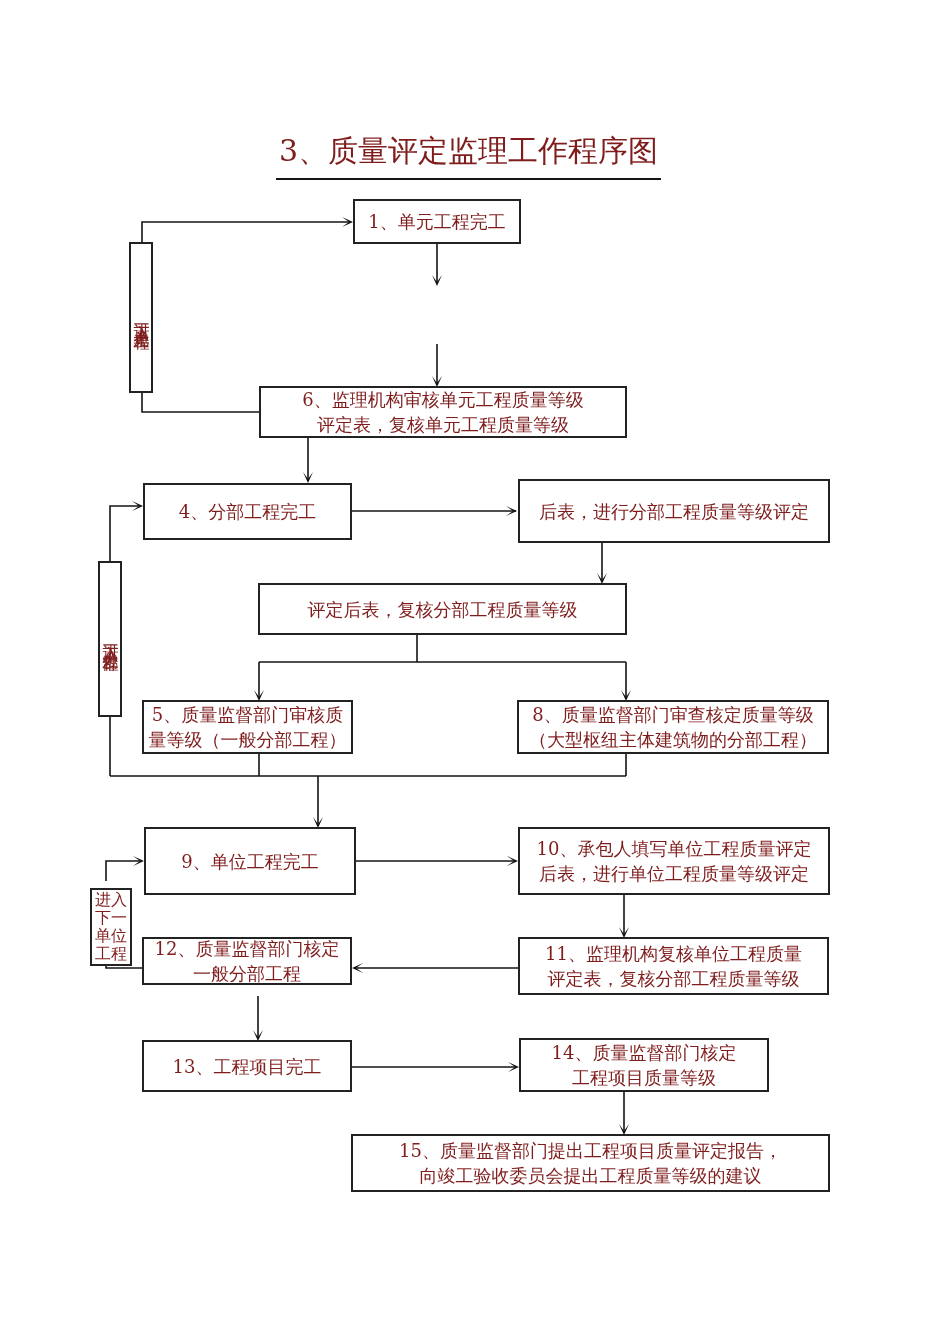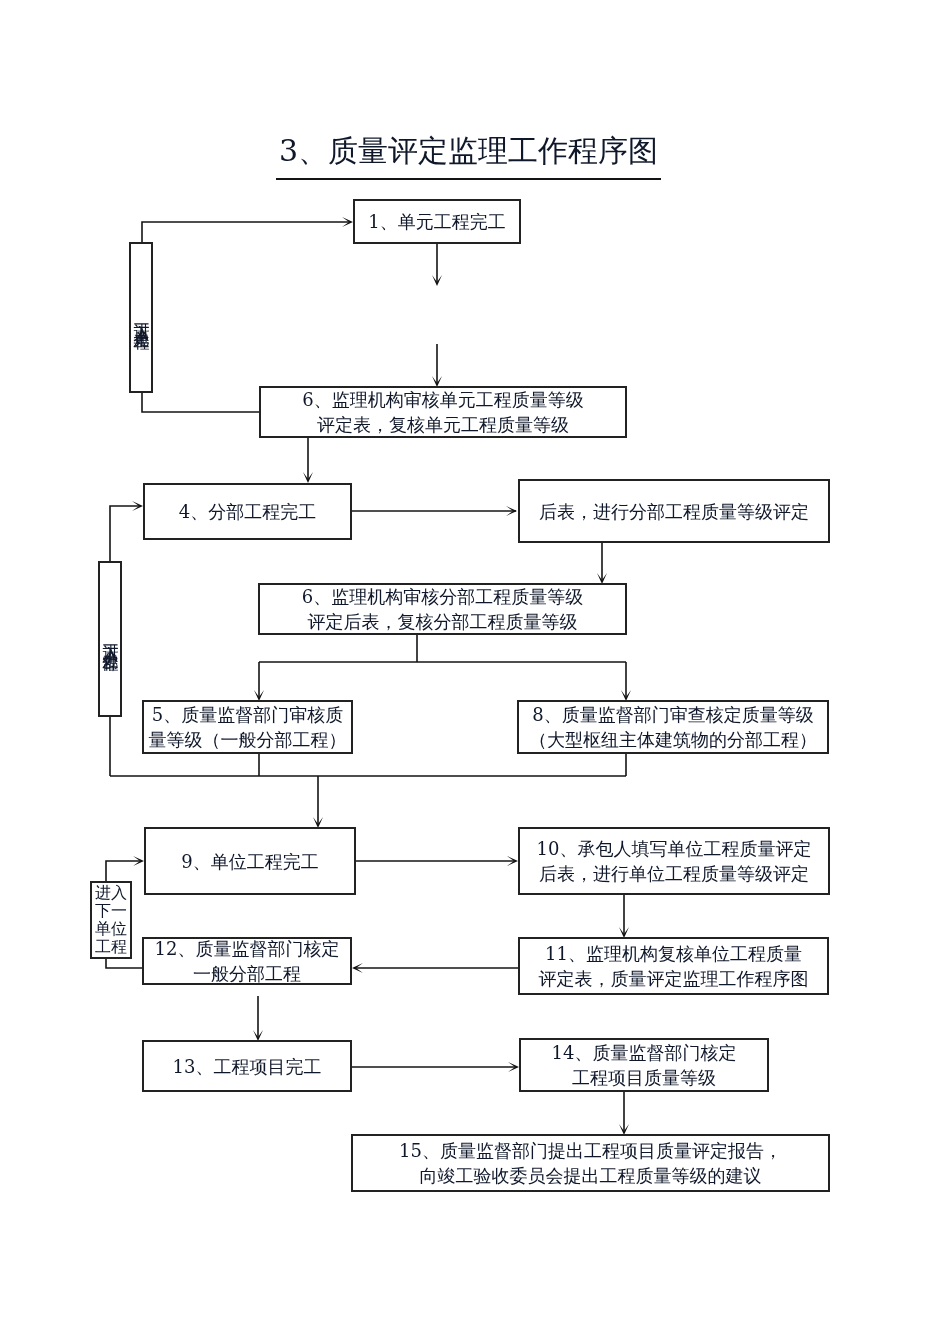--- a/index.html
+++ b/index.html
@@ -1,21 +1,21 @@
 <!DOCTYPE html>
 <html><head>
 <meta charset="utf-8">
 <style>
   html,body{margin:0;padding:0;background:#ffffff;}
   .canvas{
     position:relative;
     width:950px;height:1344px;
     background:#ffffff;
     font-family:"DejaVu Serif","Liberation Serif",serif;
-    color:#0f172a;
+    color:#7f1d1d;
     overflow:hidden;
   }
   .title{
     position:absolute;
     left:276px;top:131px;
     font-size:30px;
     font-weight:400;
     letter-spacing:0px;
     padding:0 3px 6px 3px;
     border-bottom:2px solid #141414;
@@ -55,20 +55,21 @@
   .wlabel{
     position:absolute;
     box-sizing:border-box;
     border:2px solid #222222;
     background:#ffffff;
     display:flex;
     align-items:center;
     justify-content:center;
     text-align:center;
     font-size:16px;
+    margin-top:7px;
   }
   .wlabel .wtxt{
     display:block;
     width:34px;
     line-height:18px;
     word-break:break-all;
   }
 </style>
 </head>
 <body>
@@ -133,21 +134,20 @@
 
   <div class="node" style="left:143px;top:483px;width:209px;height:57px">
     <span class="ln">4、分部工程完工</span>
   </div>
 
   <div class="node" style="left:518px;top:479px;width:312px;height:64px">
     <span class="ln">后表，进行分部工程质量等级评定</span>
   </div>
 
   <div class="node" style="left:258px;top:583px;width:369px;height:52px">
-    <span class="ln">6、监理机构审核分部工程质量等级</span>
     <span class="ln">评定后表，复核分部工程质量等级</span>
   </div>
 
   <div class="vlabel" style="left:98px;top:561px;width:24px;height:156px">
     <span class="vtxt">进入下一分部工程</span>
   </div>
 
   <div class="node" style="left:142px;top:700px;width:211px;height:54px">
     <span class="ln">5、质量监督部门审核质</span>
     <span class="ln">量等级（一般分部工程）</span>
@@ -166,21 +166,21 @@
     <span class="ln">10、承包人填写单位工程质量评定</span>
     <span class="ln">后表，进行单位工程质量等级评定</span>
   </div>
 
   <div class="wlabel" style="left:90px;top:881px;width:42px;height:78px">
     <span class="wtxt">进入下一单位工程</span>
   </div>
 
   <div class="node" style="left:518px;top:937px;width:311px;height:58px">
     <span class="ln">11、监理机构复核单位工程质量</span>
-    <span class="ln">评定表，质量评定监理工作程序图</span>
+    <span class="ln">评定表，复核分部工程质量等级</span>
   </div>
 
   <div class="node" style="left:142px;top:937px;width:210px;height:48px">
     <span class="ln">12、质量监督部门核定</span>
     <span class="ln">一般分部工程</span>
   </div>
 
   <div class="node" style="left:142px;top:1040px;width:210px;height:52px">
     <span class="ln">13、工程项目完工</span>
   </div>

